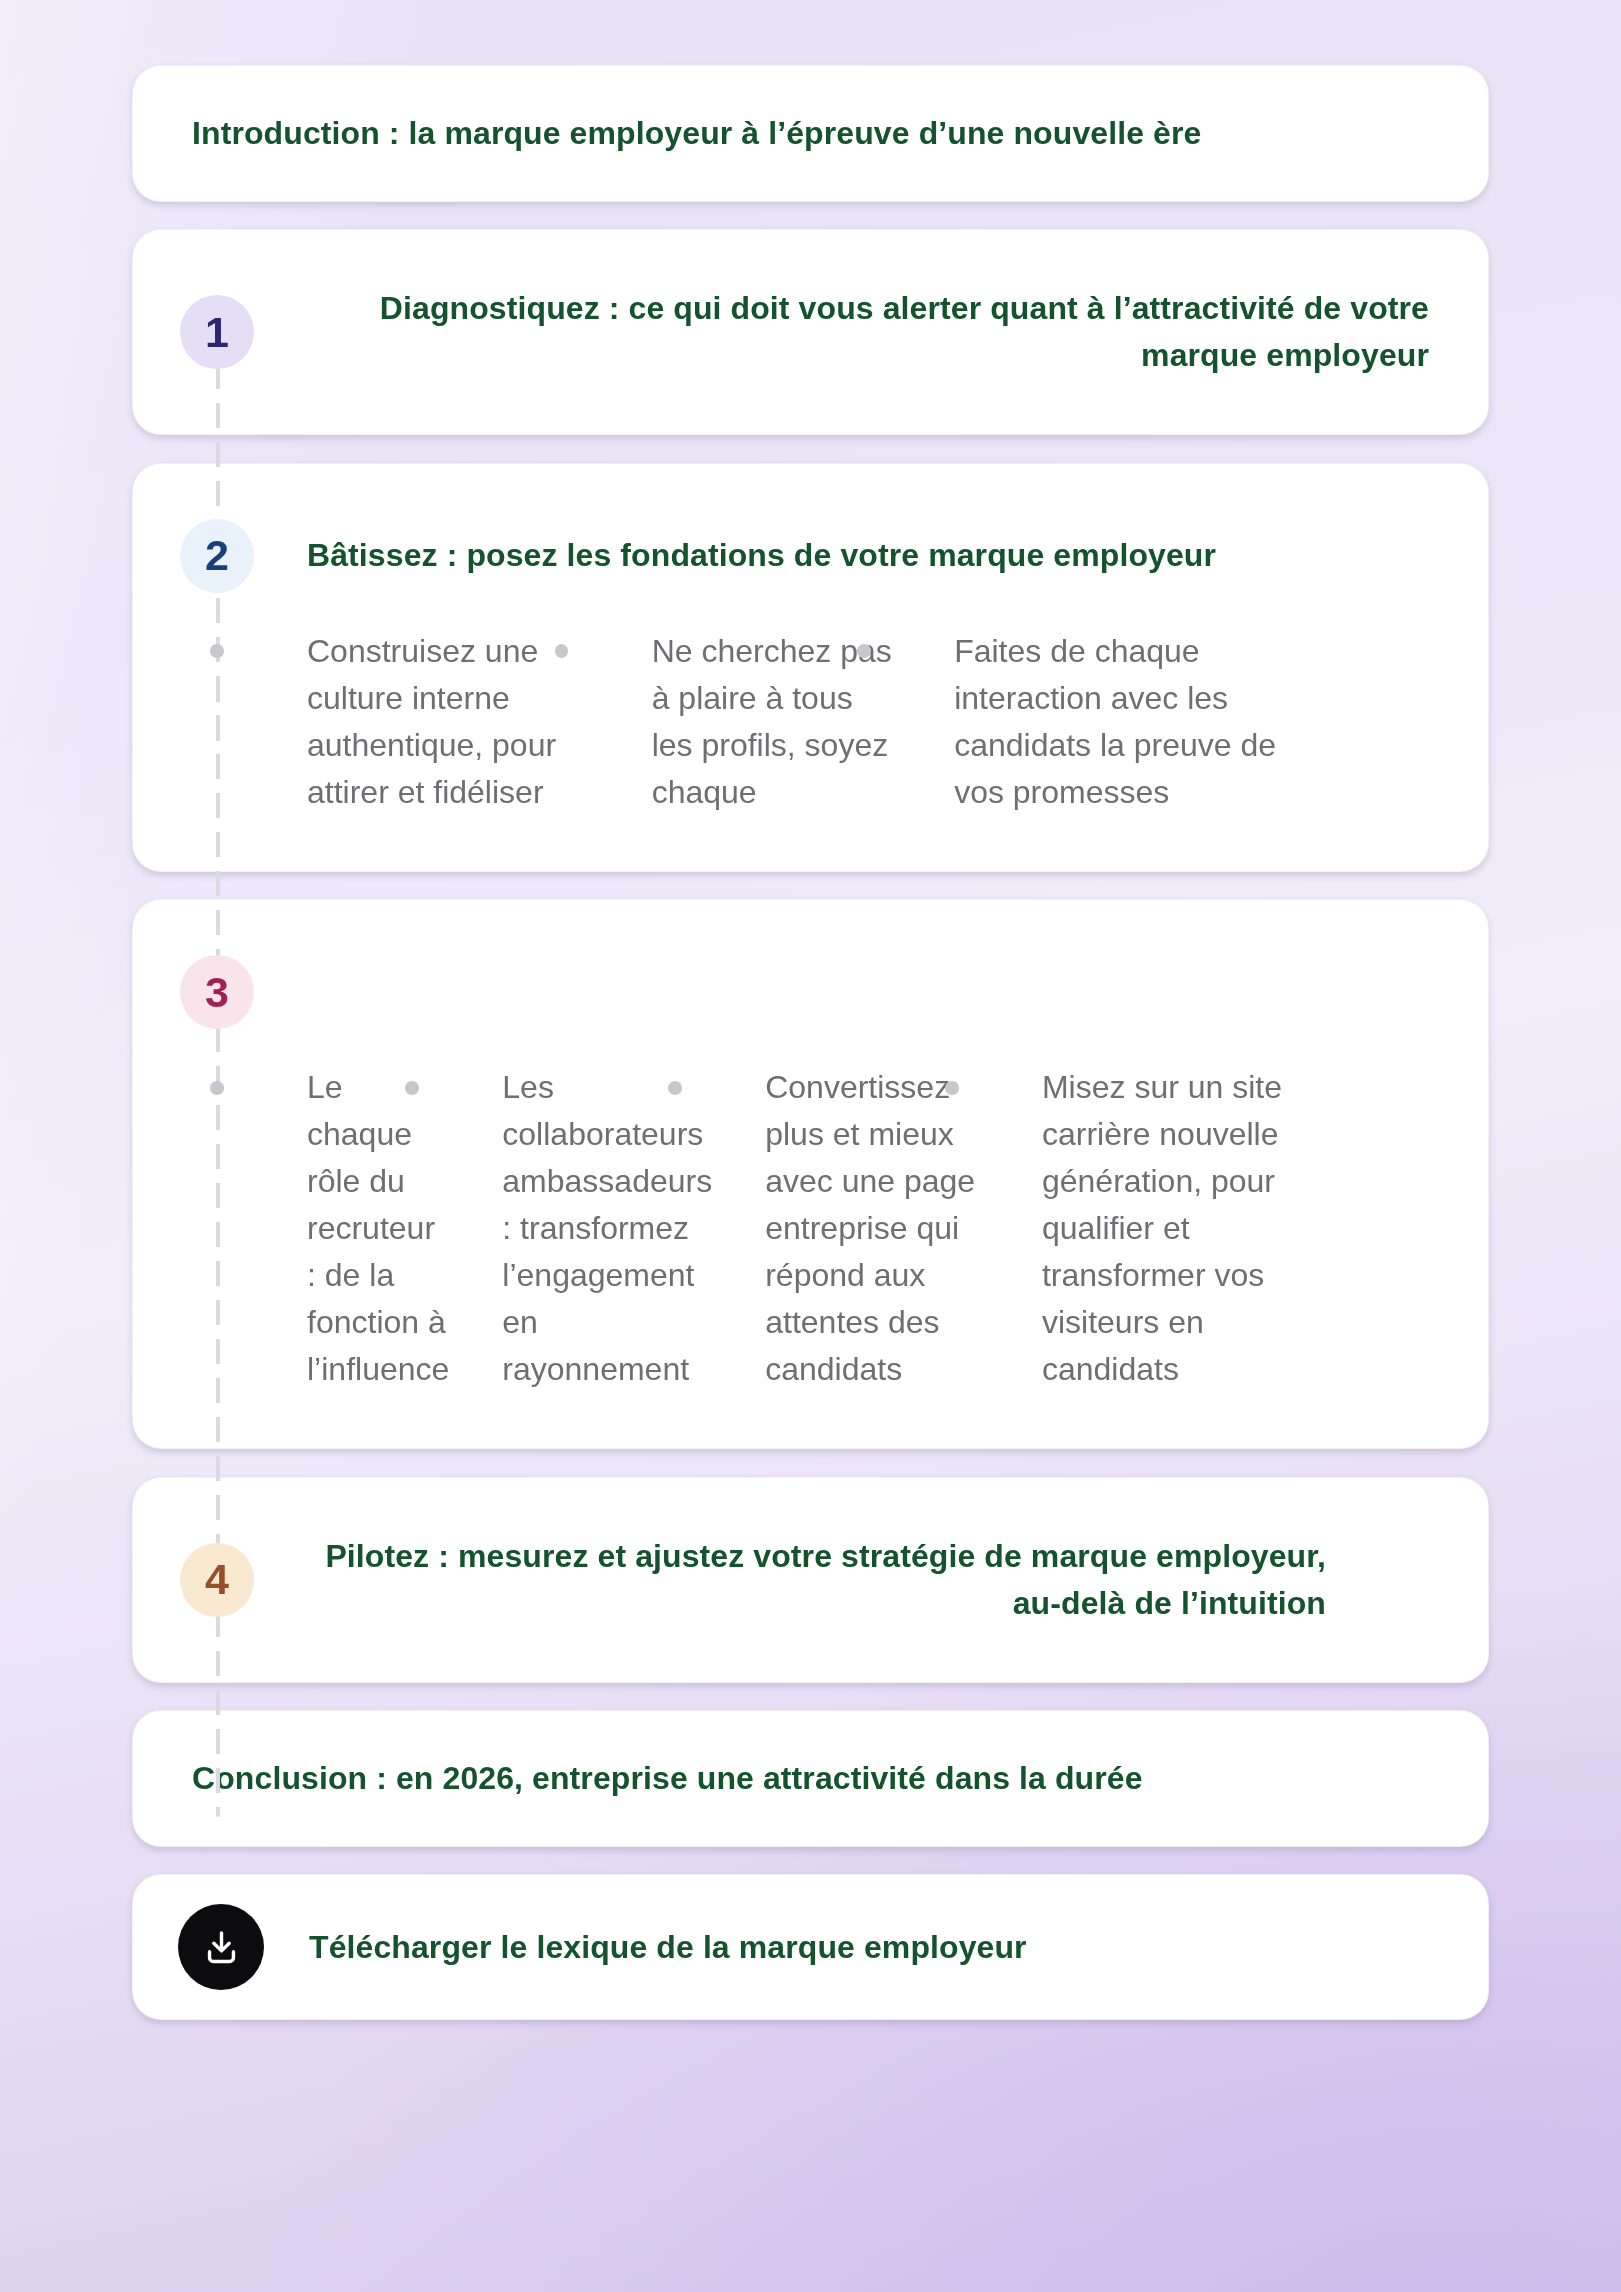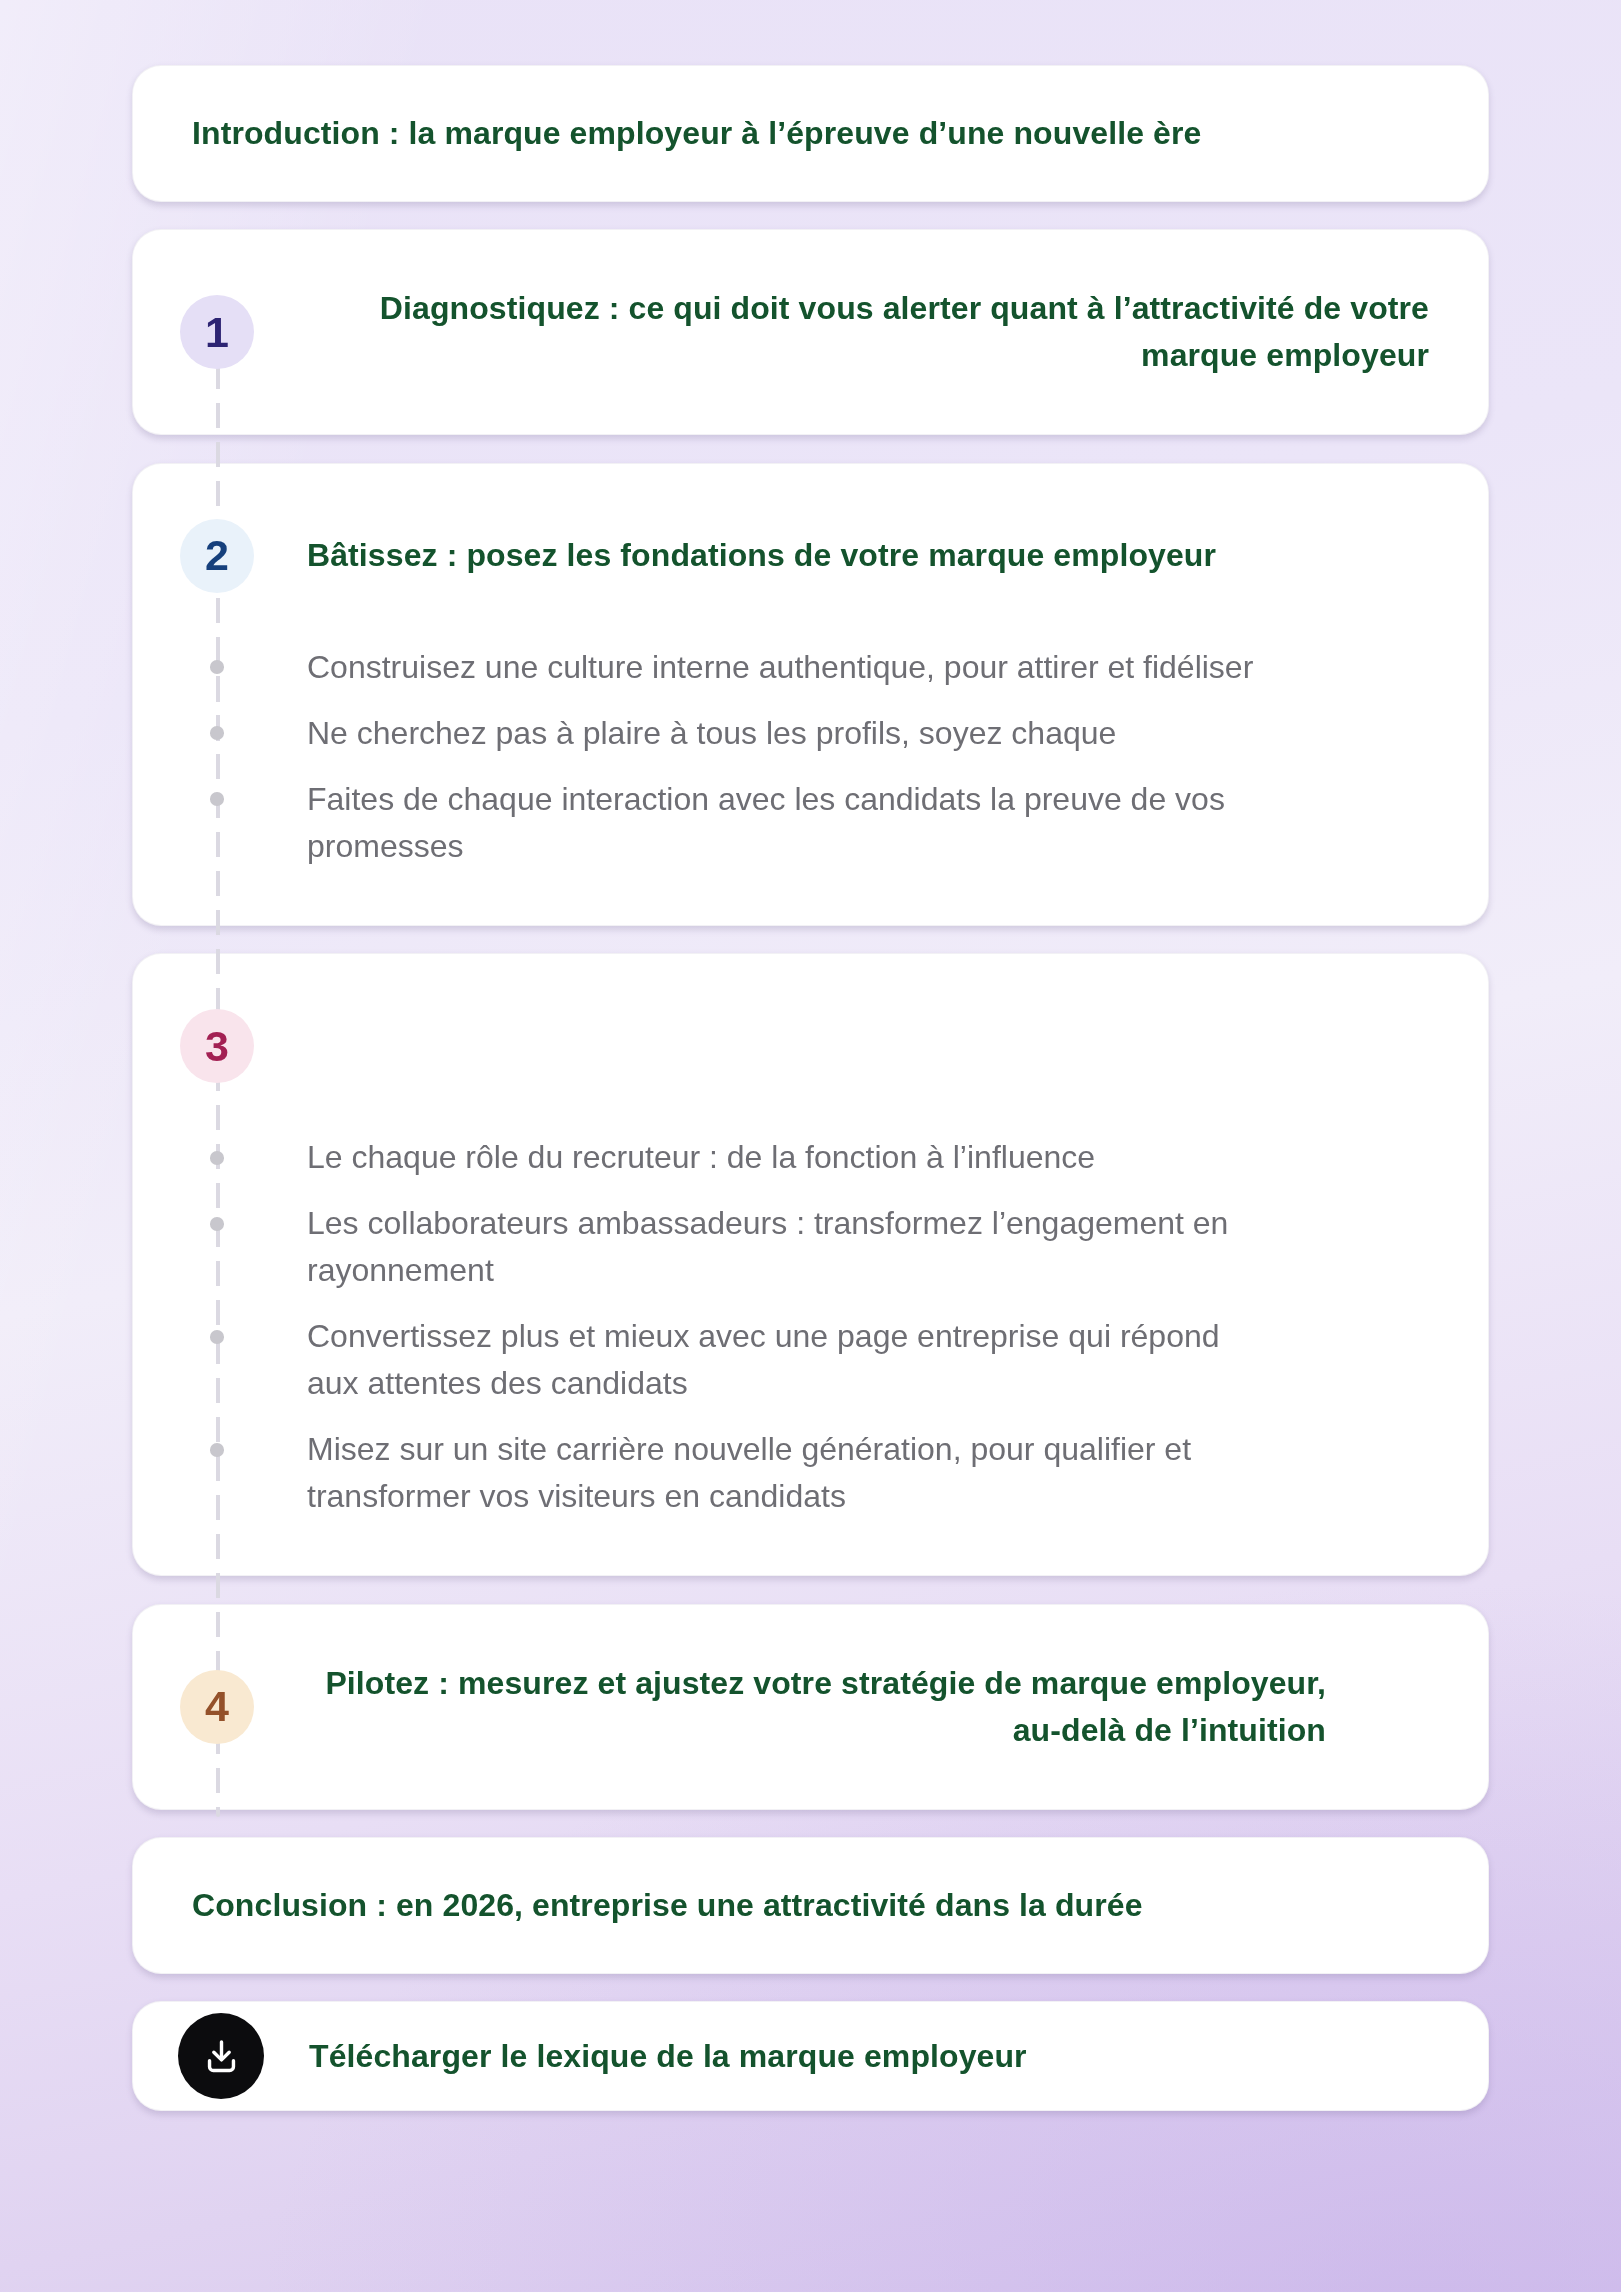--- a/index.html
+++ b/index.html
@@ -43,23 +43,23 @@
     width:74px; height:74px; border-radius:50%;
     display:flex; align-items:center; justify-content:center;
     font-size:43px; font-weight:700;
     position:relative; z-index:3;
   }
   .step-title { max-width:1166px;text-align:right; }
   .step-title.narrow { max-width:1019px; }
 
   .sub-list {
     list-style:none;
-    margin-top:51px;
+    margin-top:35px;
     padding-left:127px;           
-    display:flex; flex-direction:column; gap:19px;
+    display:flex; flex-direction:row; gap:53px;
     max-width:1108px;
   }
   .sub-list li {
     position:relative;
     font-size:32px; line-height:47px; color:#6e6e74;
     max-width:961px;
   }
   .sub-list li::before {
     content:"";
     position:absolute; left:-97px; top:16.7px;
@@ -69,21 +69,21 @@
   }
 
   .timeline {
     position:absolute;
     width:3.9px; border-radius:2px;
     background:repeating-linear-gradient(180deg, #dbd9e2 0px, #dbd9e2 25.5px, rgba(219,217,226,0) 25.5px, rgba(219,217,226,0) 39px);
     z-index:2;
   }
 
   .card.download {
-    height:110px;
+    height:146px;
     display:flex; align-items:center; gap:45px;
     padding:0 59px 0 45px;
   }
   .dl-circle {
     flex:0 0 auto;
     width:86px; height:86px; border-radius:50%;
     background:#0c0c0e;
     display:flex; align-items:center; justify-content:center;
   }
   .dl-circle svg { width:41px; height:41px; }

